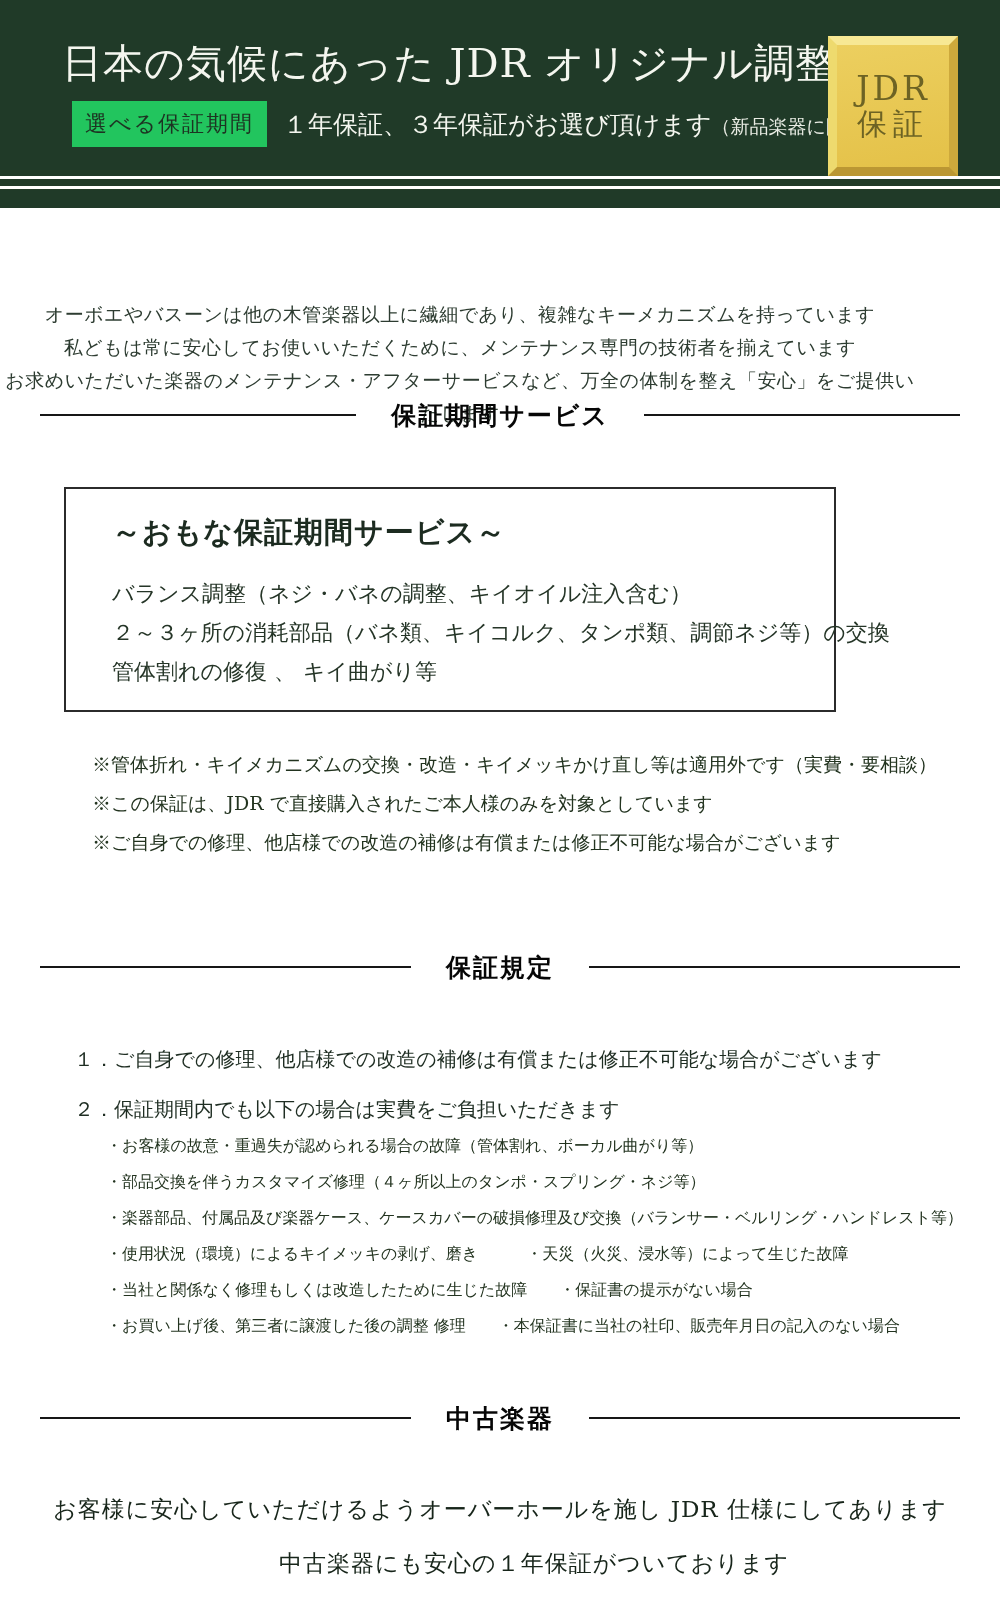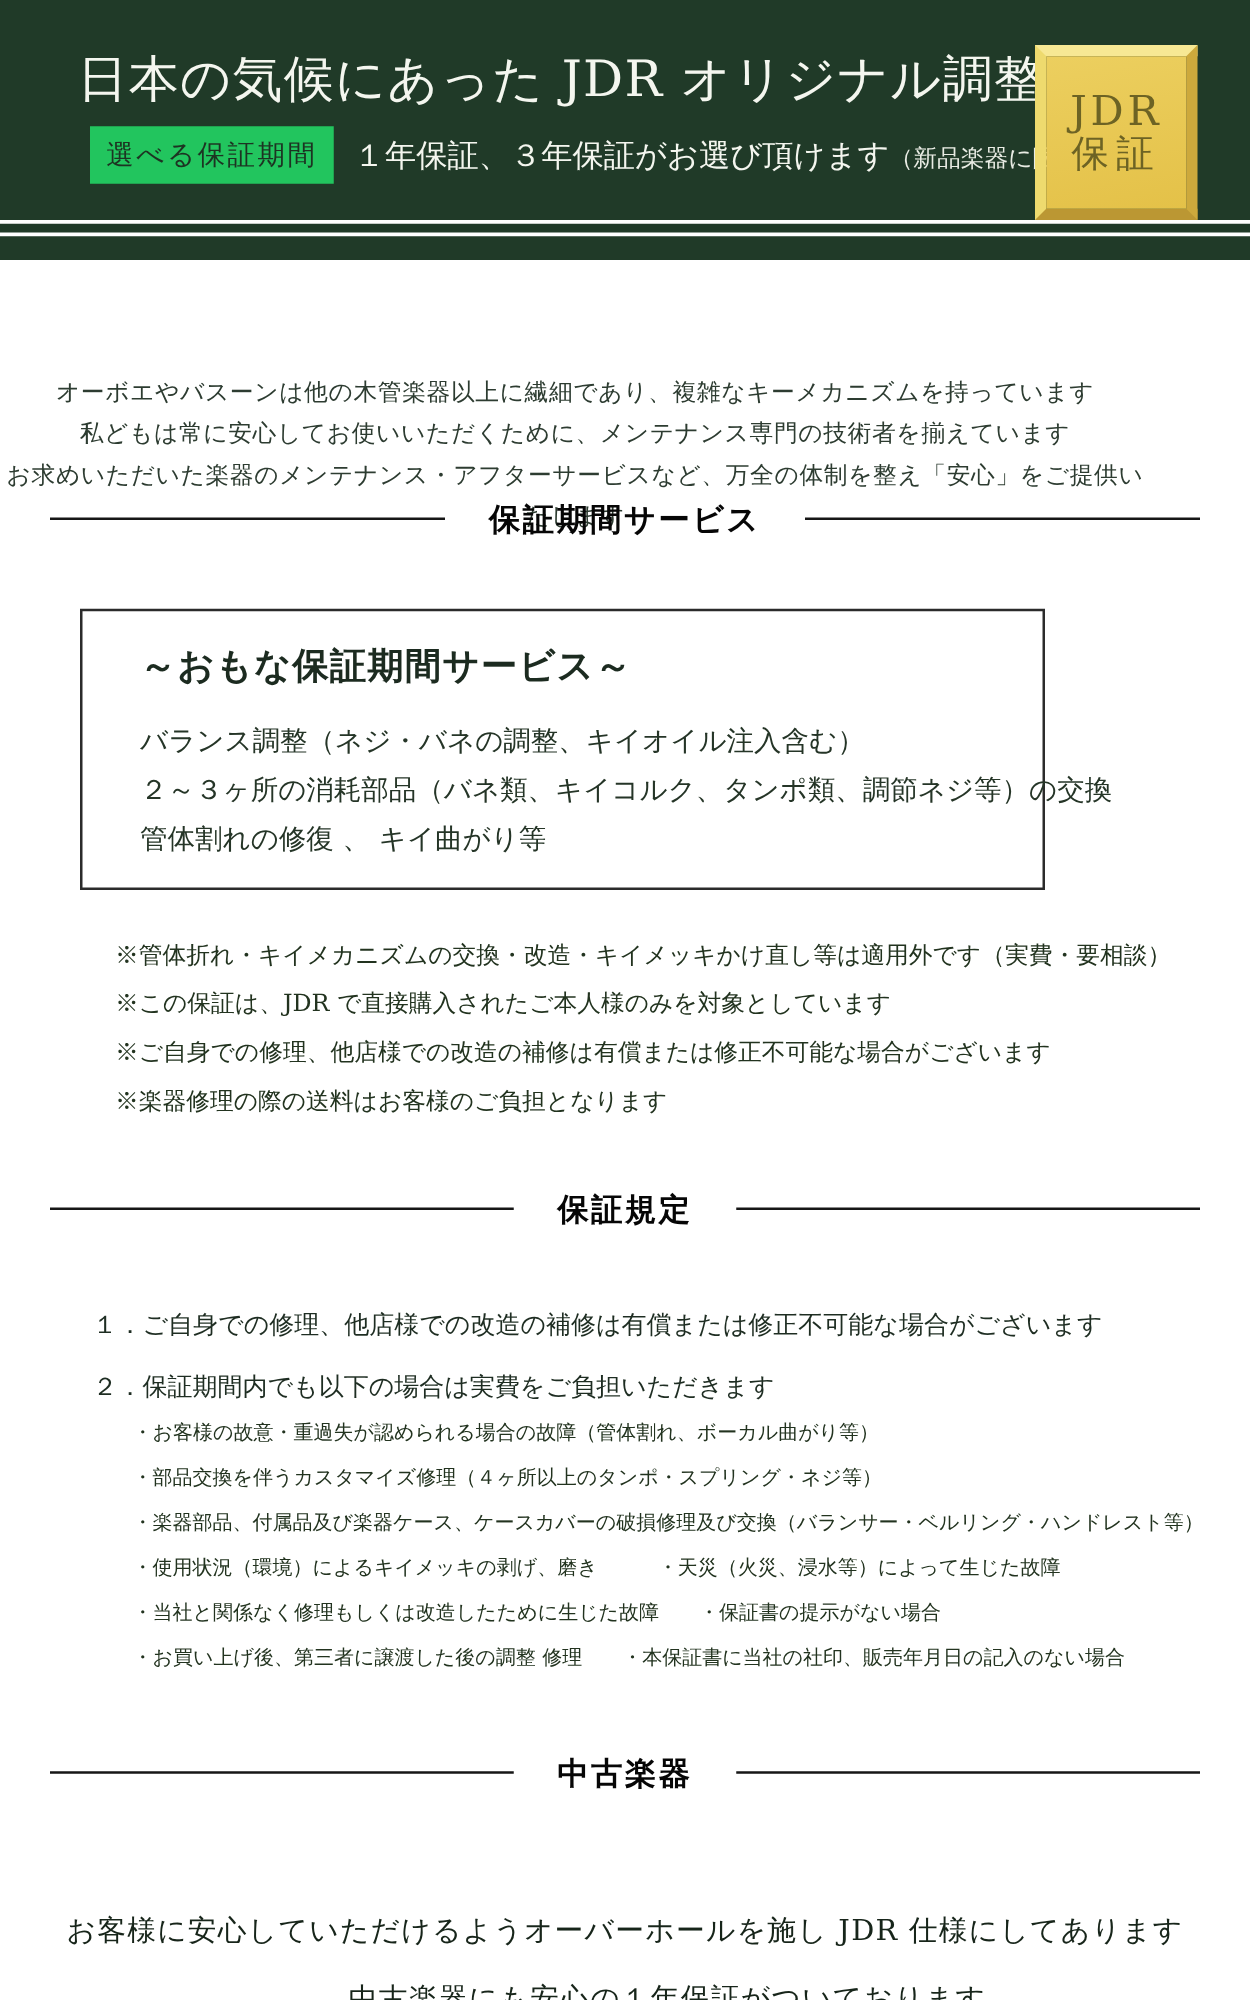--- a/index.html
+++ b/index.html
@@ -72,21 +72,21 @@
   
   .rule-item { position:absolute; left:74px; font-size:20px; color:#1e2d22; line-height:22px; white-space:nowrap; }
   .rule-item-1 { top:1048px; }
   .rule-item-2 { top:1098px; }
   .subitems { position:absolute; left:106px; top:1128px; }
   .subitem { font-size:16px; color:#22331f; line-height:36px; white-space:nowrap; }
 
   
   .used-p {
     position:absolute; left:0; width:1000px; text-align:center;
-    font-size:23px; color:#17251a; letter-spacing:1px; line-height:30px;margin-top:36px;
+    font-size:23px; color:#17251a; letter-spacing:1px; line-height:30px;
   }
   .used-p-1 { top:1494px; }
   .used-p-2 { top:1548px;padding-left:34px; }
 </style>
 </head>
 <body>
 
 <div class="page">
 
   <div class="header">
@@ -121,21 +121,20 @@
     <div class="box-title">～おもな保証期間サービス～</div>
     <div class="box-item">バランス調整（ネジ・バネの調整、キイオイル注入含む）</div>
     <div class="box-item">２～３ヶ所の消耗部品（バネ類、キイコルク、タンポ類、調節ネジ等）の交換</div>
     <div class="box-item">管体割れの修復 、 キイ曲がり等</div>
   </div>
 
   <div class="notes">
     <div class="note">※管体折れ・キイメカニズムの交換・改造・キイメッキかけ直し等は適用外です（実費・要相談）</div>
     <div class="note">※この保証は、JDR で直接購入されたご本人様のみを対象としています</div>
     <div class="note">※ご自身での修理、他店様での改造の補修は有償または修正不可能な場合がございます</div>
-    <div class="note">※楽器修理の際の送料はお客様のご負担となります</div>
   </div>
 
   <div class="sec sec2">
     <div class="rule"></div>
     <div class="label">保証規定</div>
     <div class="rule"></div>
   </div>
 
   <div class="rule-item rule-item-1">１．ご自身での修理、他店様での改造の補修は有償または修正不可能な場合がございます</div>
   <div class="rule-item rule-item-2">２．保証期間内でも以下の場合は実費をご負担いただきます</div>

